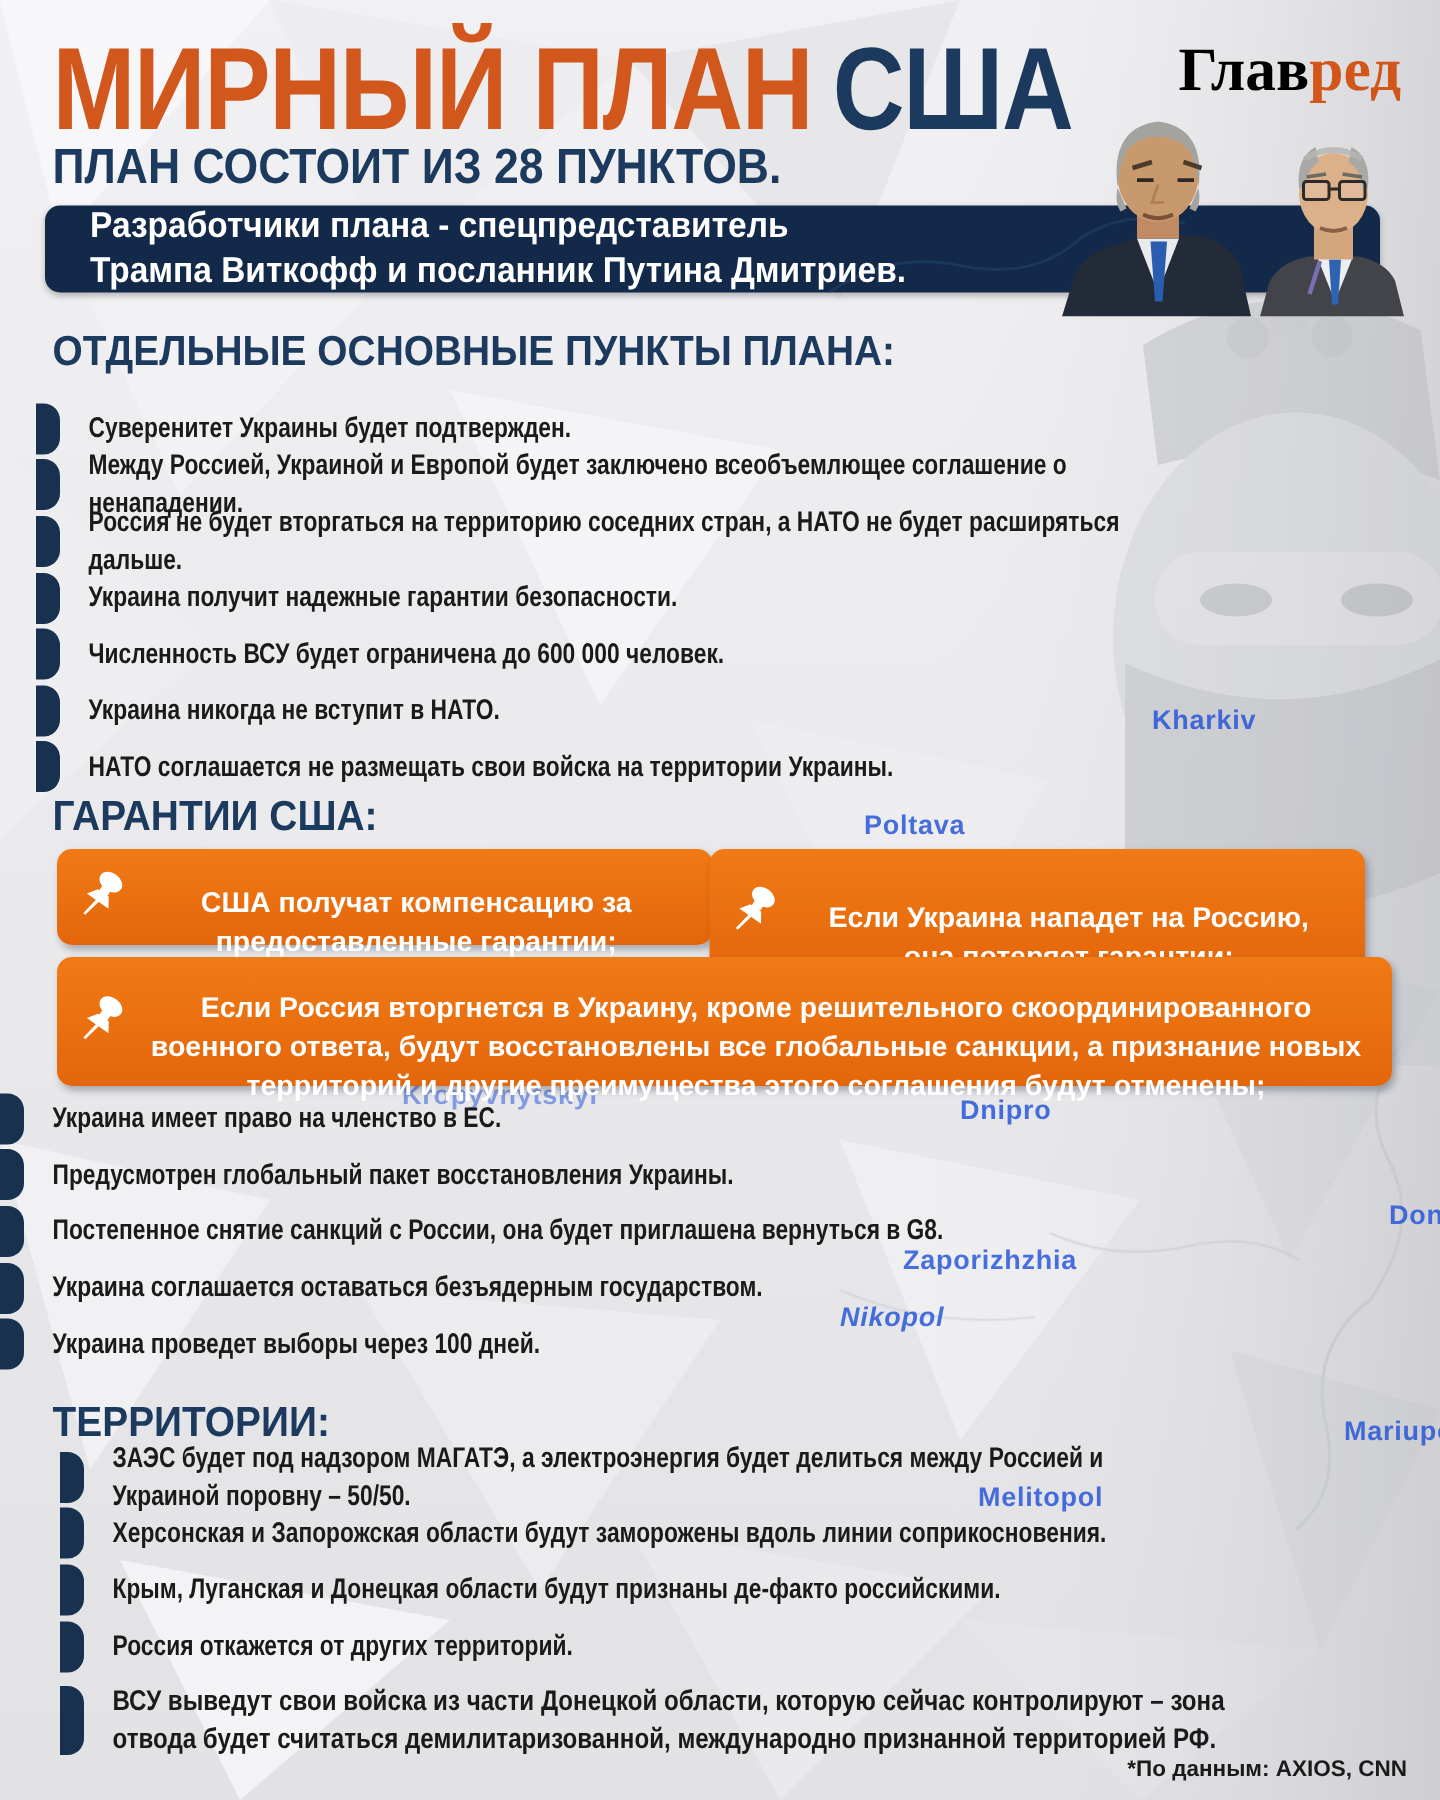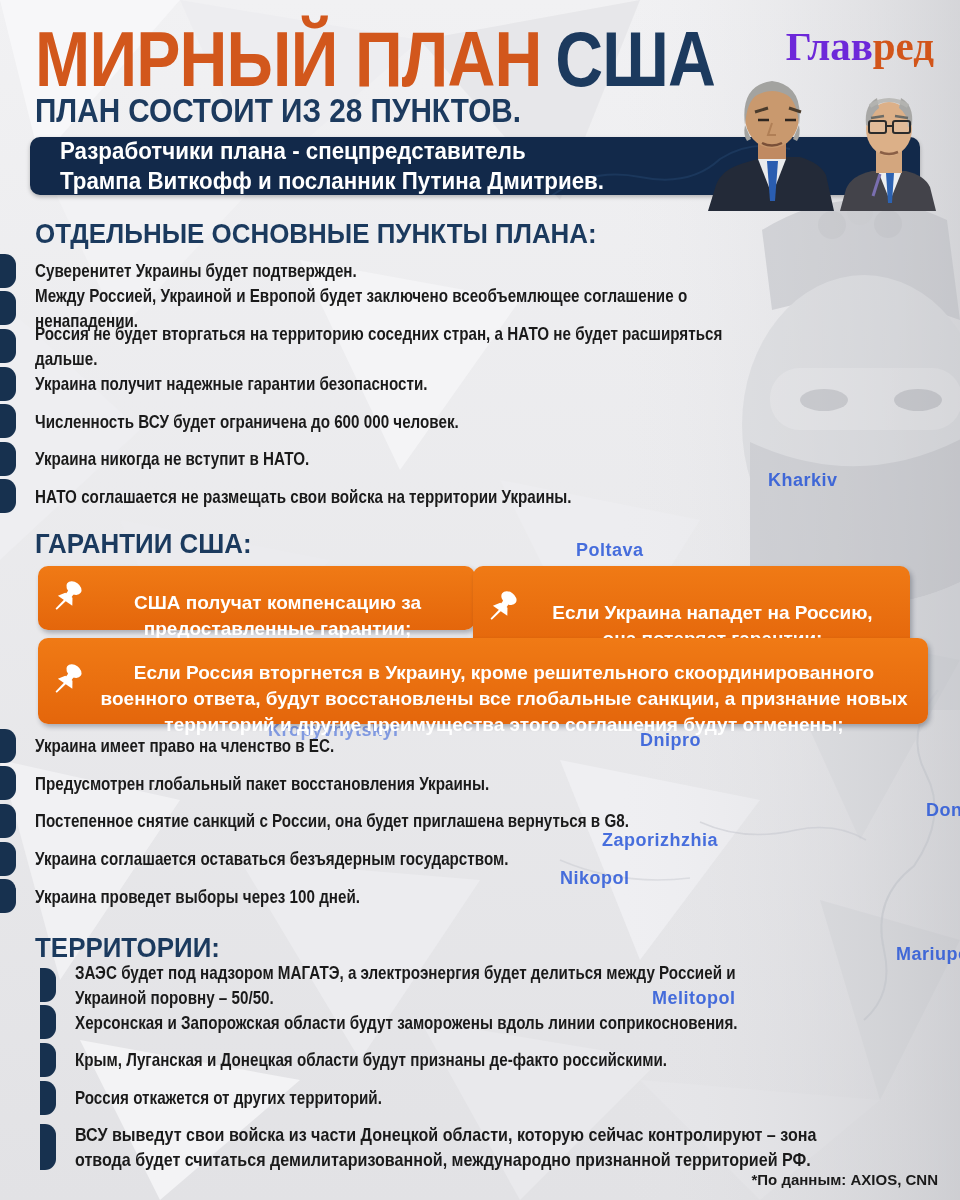--- a/index.html
+++ b/index.html
@@ -7,21 +7,21 @@
   .canvas{position:relative;width:960px;height:1200px;overflow:hidden;background:#e9e9ec;}
   .bg-svg{position:absolute;left:0;top:0;z-index:0;}
   
   .map-label{position:absolute;z-index:1;color:#1d4ed8;opacity:.8;font-size:18px;letter-spacing:.5px;font-weight:bold;white-space:nowrap;}
   
   .title{position:absolute;left:35px;top:20px;z-index:2;font-size:78px;line-height:1;font-weight:bold;letter-spacing:-1px;white-space:nowrap;transform:scaleX(.85);transform-origin:0 50%;}
   .title .t-main{color:#d2571c;}
   .title .t-accent{color:#1c3a5e;margin-left:16px;}
   .subtitle{position:absolute;left:35px;top:92px;z-index:2;font-size:33px;font-weight:bold;color:#1c3a5e;white-space:nowrap;transform:scaleX(.9);transform-origin:0 50%;}
   .logo{position:absolute;right:26px;top:22px;z-index:2;font-family:"Liberation Serif",serif;font-size:41px;font-weight:bold;white-space:nowrap;}
-  .logo .l-dark{color:#6d28d9;}
+  .logo .l-dark{color:#000000;}
   .logo .l-accent{color:#d2551a;}
   .banner{position:absolute;left:30px;top:137px;width:890px;height:58px;z-index:2;background:#12294a;border-radius:10px;display:flex;flex-direction:column;justify-content:center;padding-left:30px;box-sizing:border-box;box-shadow:0 2px 4px rgba(0,0,0,.25);overflow:hidden;}
   .banner .map-deco{position:absolute;right:120px;top:0;opacity:.5;}
   .banner div{position:relative;color:#ffffff;font-size:24px;font-weight:bold;line-height:30px;white-space:nowrap;transform:scaleX(.93);transform-origin:0 50%;}
   .portraits{position:absolute;left:700px;top:73px;width:252px;height:138px;z-index:3;}
   
   .sec-h{position:absolute;left:35px;z-index:2;font-size:28px;font-weight:bold;color:#1b3a5e;white-space:nowrap;transform:scaleX(.926);transform-origin:0 50%;}
   
   .blist{position:absolute;left:0;width:935px;z-index:2;}
   .item{position:relative;display:flex;align-items:center;height:37.6px;padding-left:35px;box-sizing:border-box;}
@@ -90,21 +90,21 @@
       <path d="M560,860 q60,26 130,18" stroke-width="1.5" opacity=".6"></path>
     </g>
   </svg>
 
   <span class="map-label" style="left:768px;top:470px;">Kharkiv</span>
   <span class="map-label" style="left:576px;top:540px;">Poltava</span>
   <span class="map-label" style="left:268px;top:720px;opacity:.5;">Kropyvnytskyi</span>
   <span class="map-label" style="left:640px;top:730px;">Dnipro</span>
   <span class="map-label" style="left:926px;top:800px;">Donetsk</span>
   <span class="map-label" style="left:602px;top:830px;">Zaporizhzhia</span>
-  <span class="map-label" style="left:560px;top:868px;">Nikopol</span>
+  <span class="map-label" style="left:560px;top:868px;font-style:italic;">Nikopol</span>
   <span class="map-label" style="left:652px;top:988px;">Melitopol</span>
   <span class="map-label" style="left:896px;top:944px;">Mariupol</span>
 
   <div class="title">
     <span class="t-main">МИРНЫЙ ПЛАН</span><span class="t-accent">США</span>
   </div>
   <div class="subtitle">ПЛАН СОСТОИТ ИЗ 28 ПУНКТОВ.</div>
   <div class="logo">
     <span class="l-dark">Глав</span><span class="l-accent">ред</span>
   </div>
@@ -147,21 +147,21 @@
       <path d="M45,52 q-2,10 2,16 l4,-2 Z" fill="#a3a3a0"></path>
       <path d="M99,52 q2,10 -2,16 l-4,-2 Z" fill="#a3a3a0"></path>
       <path d="M55,39 l13,-4 M89,35 l12,4" stroke="#4a3b2c" stroke-width="3" fill="none"></path>
       <path d="M58,47 h11 M85,47 h11" stroke="#2e2620" stroke-width="2.5" fill="none"></path>
       <path d="M72,50 l-4,12 h8" stroke="#b07f56" stroke-width="2" fill="none"></path>
       <path d="M62,70 q10,5 20,0" stroke="#7a5038" stroke-width="2.5" fill="none"></path>
     </g>
   </svg>
 
   <div class="sec-h" style="top:218px;">ОТДЕЛЬНЫЕ ОСНОВНЫЕ ПУНКТЫ ПЛАНА:</div>
-  <div class="blist" style="top:252px;">
+  <div class="blist" style="top:267px;padding-left:24px;">
     <div class="item">
         <span class="pill"></span>
         <span class="cond">Суверенитет Украины будет подтвержден.</span>
       </div>
     <div class="item">
         <span class="pill"></span>
         <span class="cond">Между Россией, Украиной и Европой будет заключено всеобъемлющее соглашение о ненападении.</span>
       </div>
     <div class="item">
         <span class="pill"></span>

